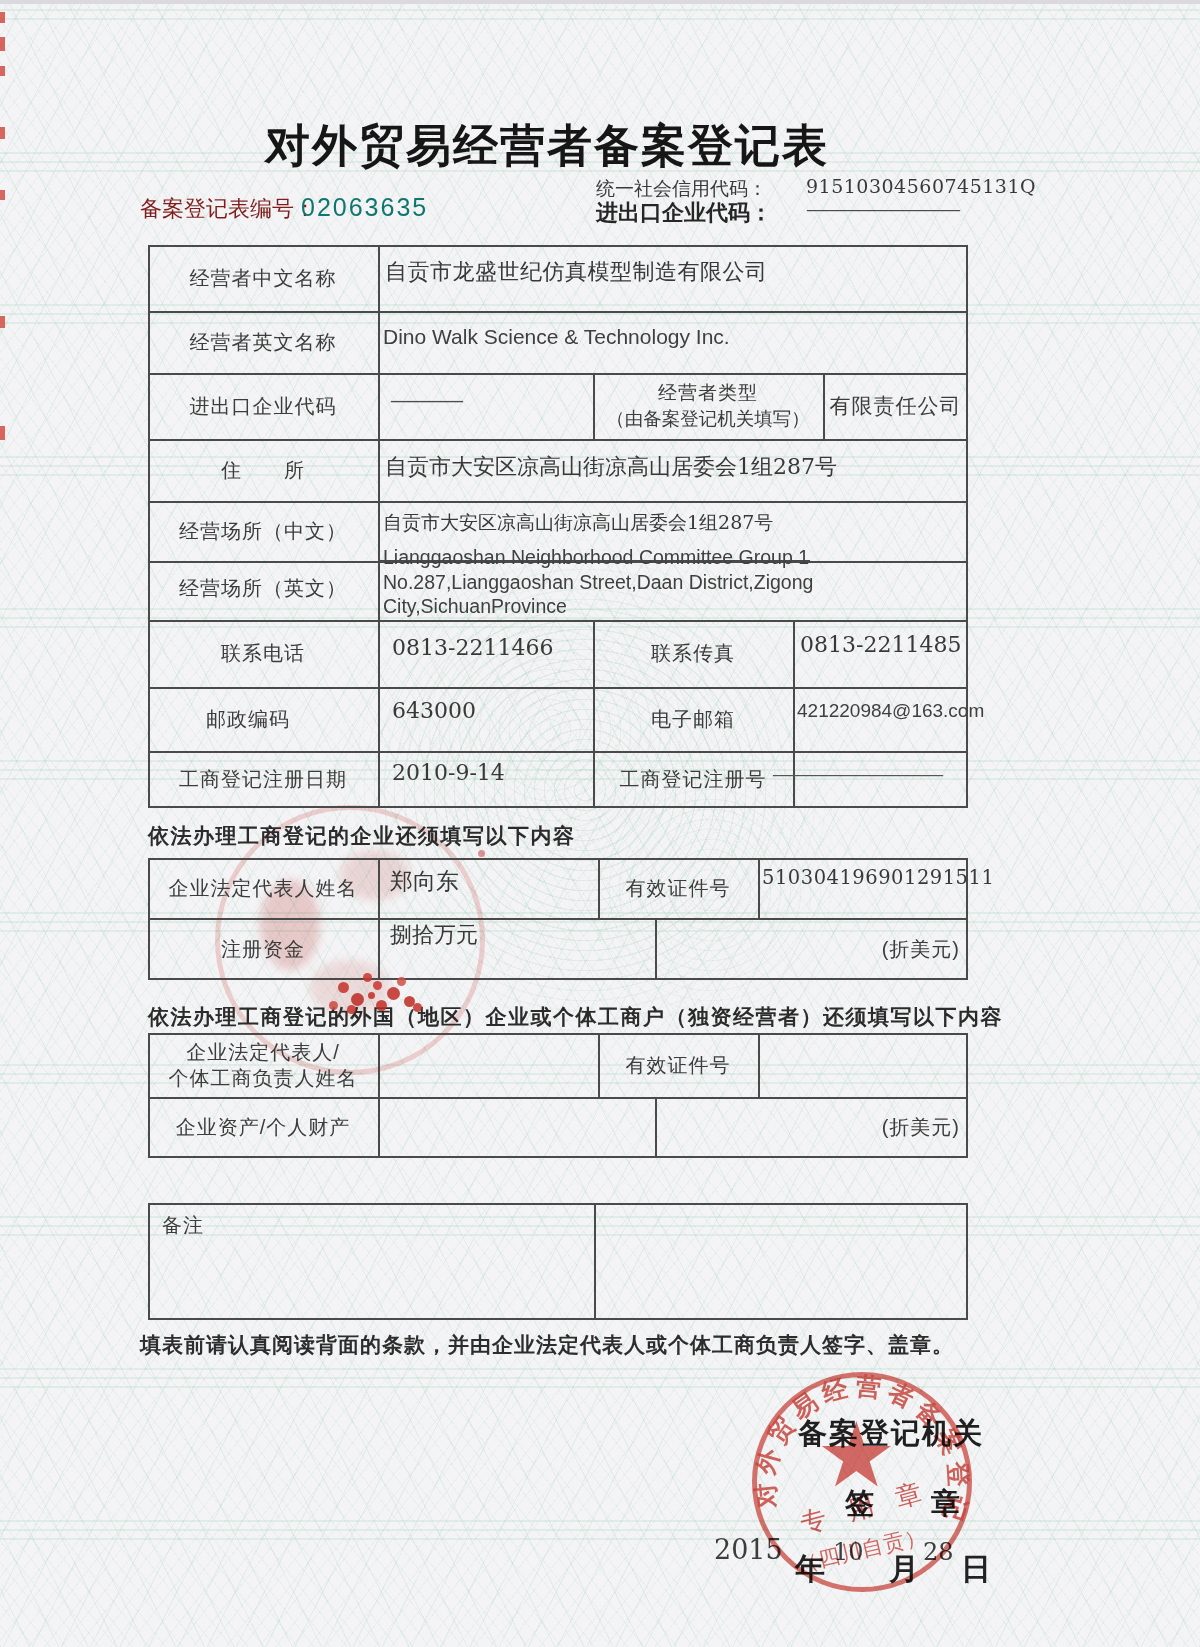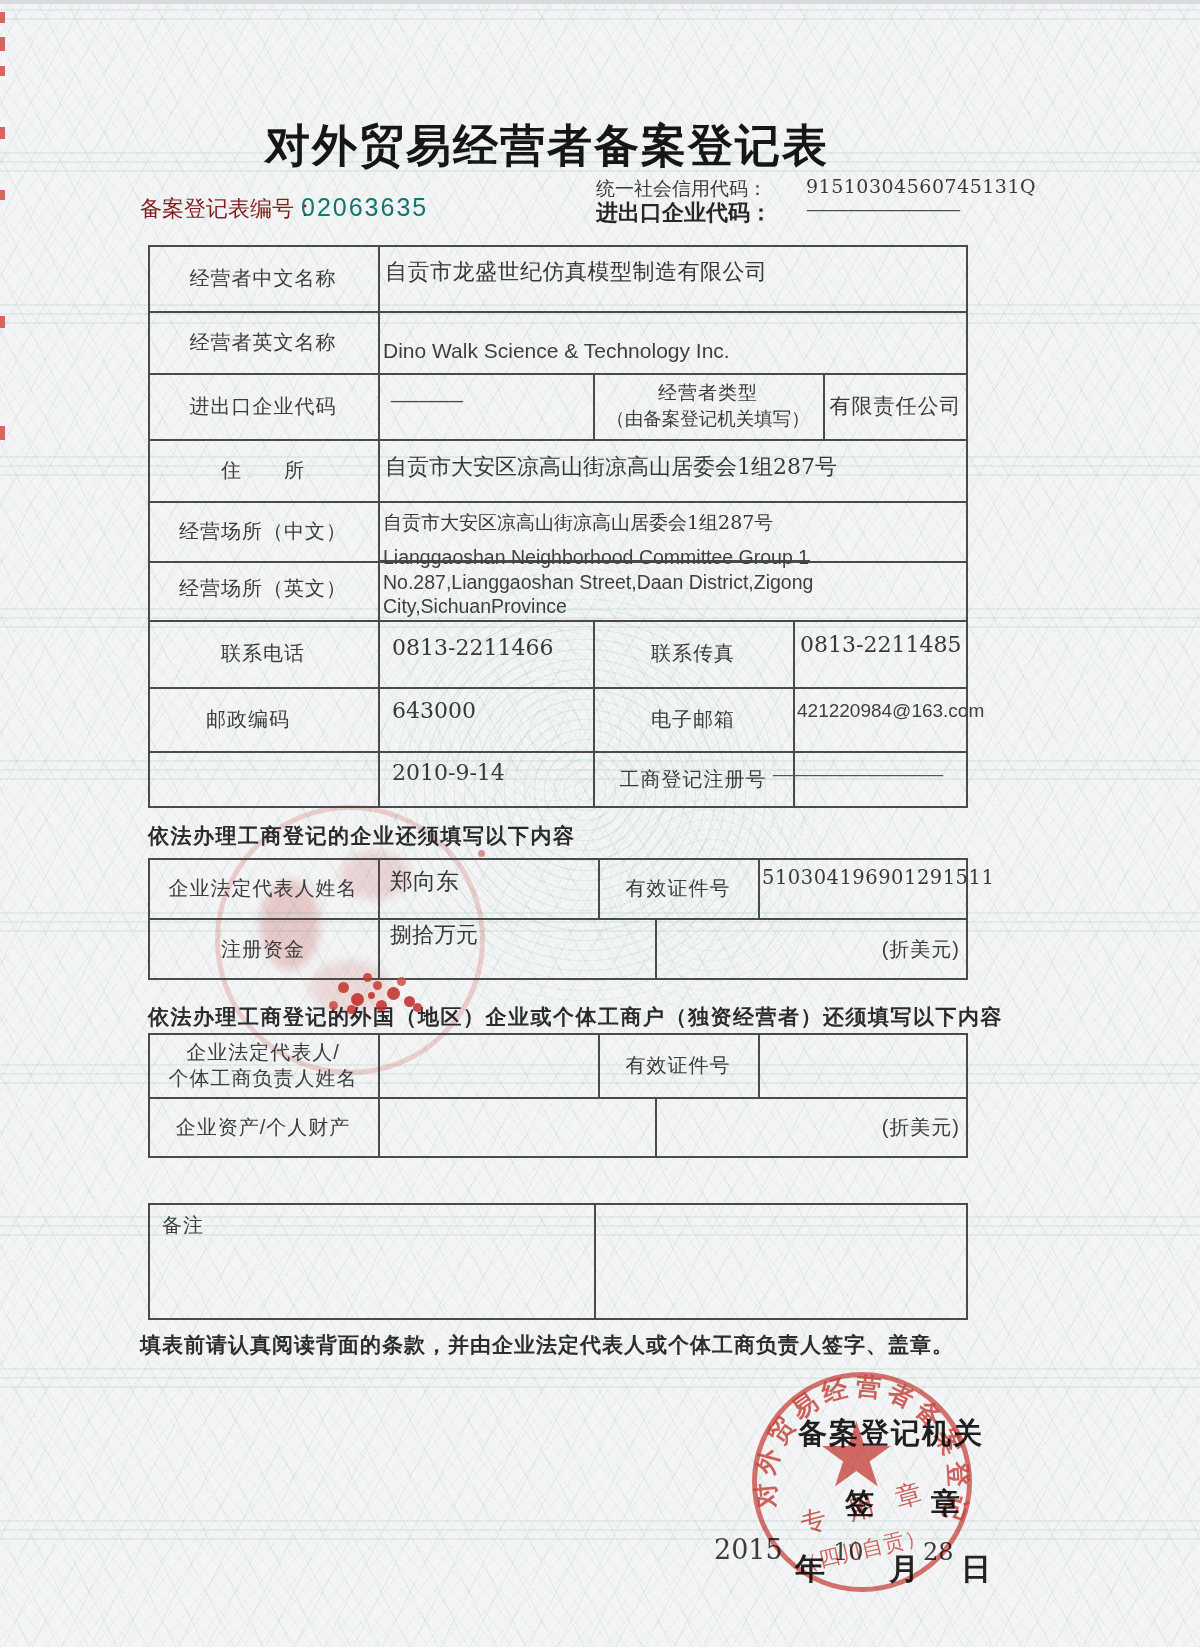--- a/index.html
+++ b/index.html
@@ -101,24 +101,25 @@
   <div class="lab" style="left:148px;top:373px;width:230px;height:66px;z-index:2;">进出口企业代码</div>
   <div class="lab" style="left:593px;top:376px;width:230px;height:34px;font-size:19px;z-index:2;text-align:center;">经营者类型</div>
   <div class="lab" style="left:593px;top:404px;width:230px;height:30px;font-size:18.5px;letter-spacing:0;z-index:2;">（由备案登记机关填写）</div>
   <div class="lab" style="left:148px;top:439px;width:230px;height:62px;z-index:2;">住　　所</div>
   <div class="lab" style="left:148px;top:501px;width:230px;height:60px;z-index:2;">经营场所（中文）</div>
   <div class="lab" style="left:148px;top:561px;width:230px;height:55px;z-index:2;">经营场所（英文）</div>
   <div class="lab" style="left:148px;top:620px;width:230px;height:67px;z-index:2;">联系电话</div>
   <div class="lab" style="left:593px;top:620px;width:200px;height:67px;z-index:2;">联系传真</div>
   <div class="lab" style="left:133px;top:687px;width:230px;height:64px;z-index:2;">邮政编码</div>
   <div class="lab" style="left:593px;top:687px;width:200px;height:64px;z-index:2;">电子邮箱</div>
+  <div class="lab" style="left:148px;top:751px;width:230px;height:57px;z-index:2;">工商登记注册日期</div>
   <div class="lab" style="left:593px;top:751px;width:200px;height:57px;z-index:2;">工商登记注册号</div>
 
   <div class="val-serif" style="left:385px;top:257px;font-size:22px;letter-spacing:.5px;z-index:2;">自贡市龙盛世纪仿真模型制造有限公司</div>
-  <div class="val-sans" style="left:383px;top:339px;font-size:21px;z-index:2;text-align:center;">Dino Walk Science &amp; Technology Inc.</div>
+  <div class="val-sans" style="left:383px;top:325px;font-size:21px;z-index:2;text-align:center;">Dino Walk Science &amp; Technology Inc.</div>
   <div class="val-serif" style="left:390px;top:388px;font-size:20px;letter-spacing:-2px;color:#4c4c4c;z-index:2;">————</div>
   <div class="lab" style="left:823px;top:373px;width:145px;height:66px;font-family:'DejaVu Serif','Liberation Serif',serif;font-size:21px;z-index:2;">有限责任公司</div>
   <div class="val-serif" style="left:385px;top:452px;font-size:22px;z-index:2;">自贡市大安区凉高山街凉高山居委会1组287号</div>
   <div class="val-serif" style="left:383px;top:510px;font-size:19px;z-index:2;">自贡市大安区凉高山街凉高山居委会1组287号</div>
   <div class="val-sans" style="left:383px;top:546px;font-size:19.5px;z-index:3;">Lianggaoshan Neighborhood Committee Group 1</div>
   <div class="val-sans" style="left:383px;top:571px;font-size:19.5px;z-index:3;">No.287,Lianggaoshan Street,Daan District,Zigong</div>
   <div class="val-sans" style="left:383px;top:595px;font-size:19.5px;z-index:3;">City,SichuanProvince</div>
   <div class="strike" style="left:380px;top:559.5px;width:430px;height:1.6px;"></div>
   <div class="val-serif" style="left:392px;top:635px;font-size:22px;z-index:2;">0813-2211466</div>
   <div class="val-serif" style="left:800px;top:632px;font-size:22px;z-index:2;">0813-2211485</div>

